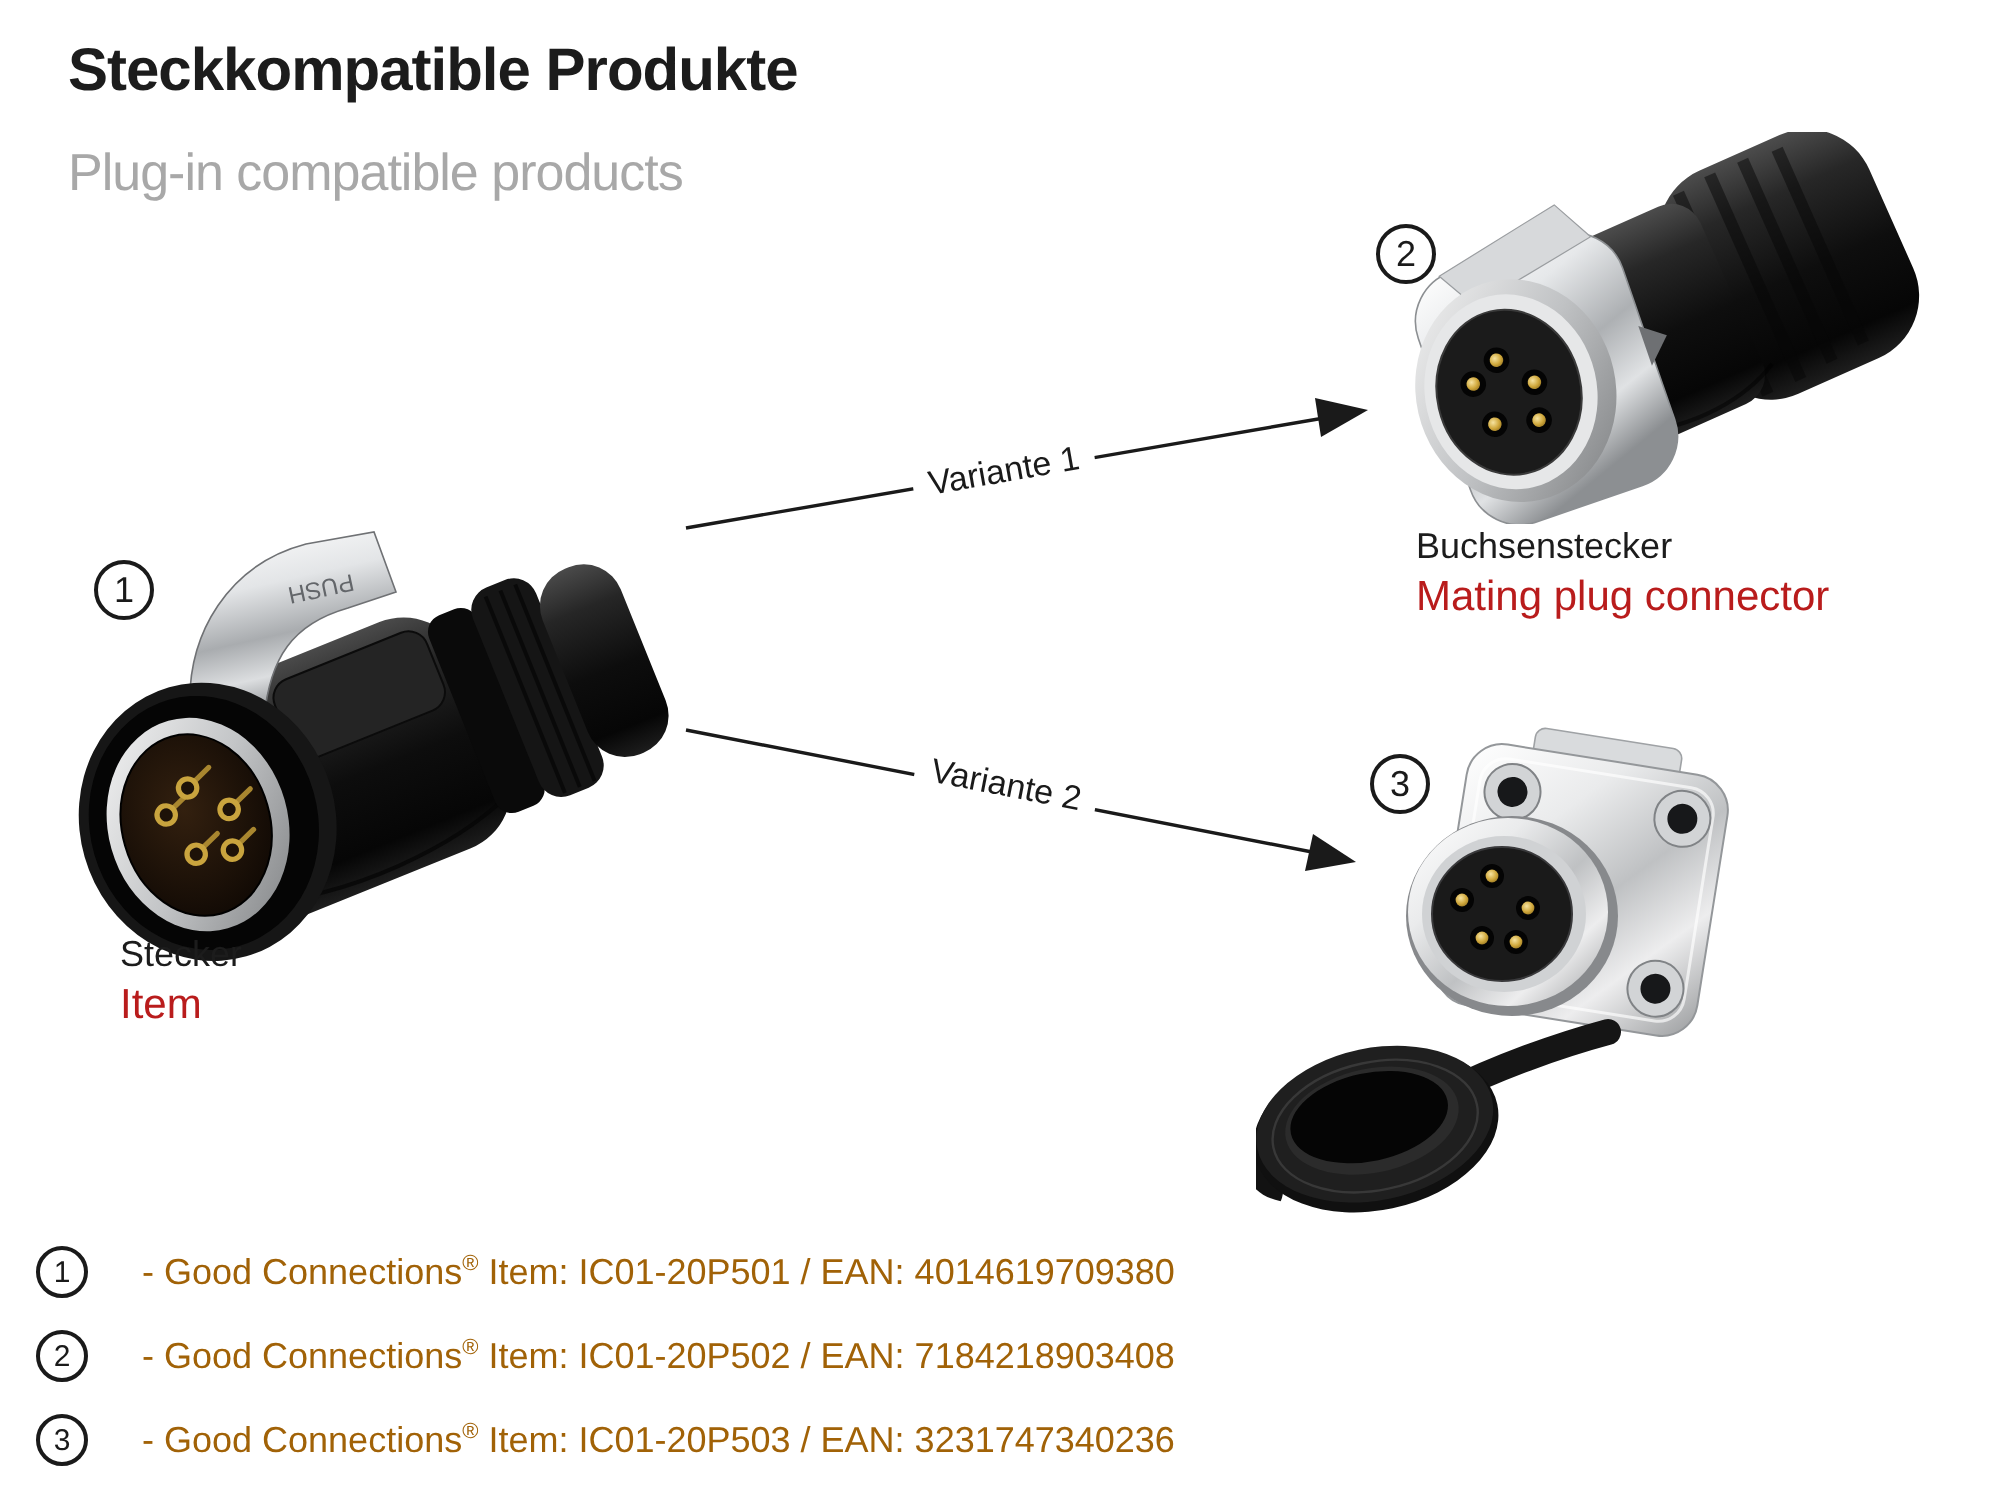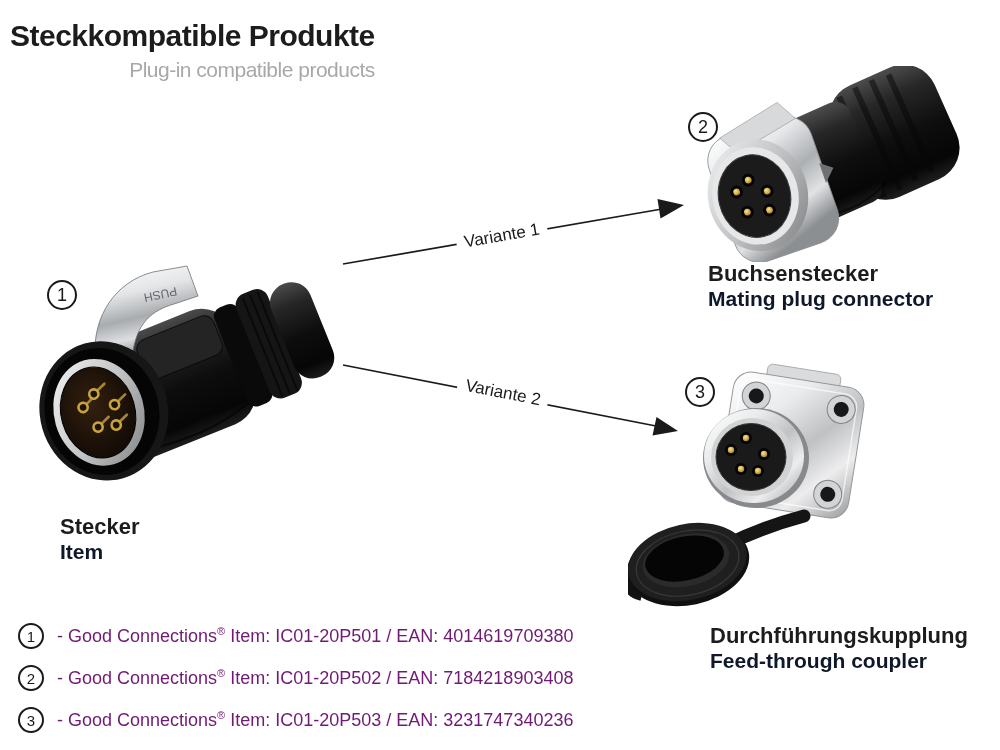--- a/index.html
+++ b/index.html
@@ -3,52 +3,52 @@
 <meta charset="utf-8">
 <style>
   html,body{margin:0;padding:0;background:#ffffff;}
   .canvas{
     position:relative;width:1000px;height:750px;background:#ffffff;overflow:hidden;
     font-family:"Liberation Sans", sans-serif;color:#1a1a1a;
   }
   .abs{position:absolute;}
   
   .title-de{font-size:30px;font-weight:bold;letter-spacing:-0.5px;line-height:32px;margin:0;color:#1c1c1c;}
-  .title-en{font-size:21px;font-weight:normal;letter-spacing:-0.5px;line-height:32px;margin:2px 0 0 0;color:#a8a8a8;}
+  .title-en{font-size:26px;font-weight:normal;letter-spacing:-0.5px;line-height:32px;margin:18px 0 0 0;color:#a8a8a8;}
   
   .badge{
     width:30px;height:30px;border:2.4px solid #1a1a1a;border-radius:50%;
     display:flex;align-items:center;justify-content:center;
     font-size:18px;font-weight:normal;background:#fff;box-sizing:border-box;
   }
   .legend-badge{
     width:26px;height:26px;border:2px solid #1a1a1a;border-radius:50%;
     display:flex;align-items:center;justify-content:center;
     font-size:15px;background:#fff;box-sizing:border-box;flex:0 0 26px;
   }
   
-  .caption .de{font-size:22px;font-weight:bold;line-height:25px;color:#1c1c1c;}
-  .caption .en{font-size:21px;font-weight:bold;line-height:25px;color:#0f172a;}
+  .caption .de{font-size:18px;font-weight:normal;line-height:25px;color:#1c1c1c;}
+  .caption .en{font-size:21px;font-weight:normal;line-height:25px;color:#b91c1c;}
   
   .arrow-label{
     position:absolute;background:#ffffff;padding:0 8px;font-size:17px;color:#1a1a1a;
     white-space:nowrap;transform-origin:center;
   }
   
   .legend-row{position:absolute;display:flex;align-items:center;gap:13px;height:26px;}
-  .legend-text{font-size:18px;color:#701a75;white-space:nowrap;}
+  .legend-text{font-size:18px;color:#a16207;white-space:nowrap;margin-left:14px;}
   .legend-text sup{font-size:11px;line-height:0;}
   svg{display:block;}
 </style>
 </head>
 <body>
 
 <div class="canvas">
 
-  <div class="abs" style="left:10px;top:20px;text-align:right;">
+  <div class="abs" style="left:34px;top:20px;">
     <h1 class="title-de">Steckkompatible Produkte</h1>
     <h2 class="title-en">Plug-in compatible products</h2>
   </div>
 
   <svg class="abs" style="left:0;top:0;pointer-events:none;" width="1000" height="750">
     <g>
       <line x1="343" y1="264" x2="662" y2="209" stroke="#1a1a1a" stroke-width="1.7"></line>
       <polygon points="684,205 660.5,218.5 657.5,199" fill="#1a1a1a"></polygon>
     </g>
     <g>
@@ -122,21 +122,21 @@
             <circle cx="59" cy="164" r="4.6"></circle>
           <circle cx="77" cy="167" r="4.6"></circle>
         </g>
       </g>
     </g>
   </svg>
 
   <div class="abs badge" style="left:47px;top:280px;">
     <span>1</span>
   </div>
-  <div class="abs caption" style="left:60px;top:514px;">
+  <div class="abs caption" style="left:60px;top:465px;">
     <div class="de">Stecker</div>
     <div class="en">Item</div>
   </div>
 
   <svg class="abs" style="left:698px;top:66px;" width="268" height="196" viewBox="0 0 268 196">
     <defs>
       <linearGradient id="g2body" x1="0" y1="0" x2="0" y2="1">
         <stop offset="0" stop-color="#4c4c4c"></stop>
           <stop offset="0.22" stop-color="#272727"></stop>
         <stop offset="0.55" stop-color="#0e0e0e"></stop>
@@ -274,24 +274,20 @@
       <ellipse cx="60" cy="212" rx="60" ry="38" fill="#1f1f1f"></ellipse>
       <ellipse cx="60" cy="213" rx="52" ry="32" fill="none" stroke="#383838" stroke-width="1.2"></ellipse>
       <ellipse cx="59" cy="210" rx="44" ry="26" fill="#2b2b2b"></ellipse>
       <ellipse cx="58" cy="208" rx="40" ry="22" fill="#050505"></ellipse>
     </g>
   </svg>
 
   <div class="abs badge" style="left:685px;top:377px;">
     <span>3</span>
   </div>
-  <div class="abs caption" style="left:710px;top:623px;">
-    <div class="de">Durchführungskupplung</div>
-    <div class="en">Feed-through coupler</div>
-  </div>
 
   <div class="legend-row" style="left:18px;top:623px;">
     <div class="legend-badge">
       <span>1</span>
     </div>
     <div class="legend-text"><span>- Good Connections</span><sup>®</sup><span> Item: IC01-20P501 / EAN: 4014619709380</span></div>
   </div>
 
   <div class="legend-row" style="left:18px;top:665px;">
     <div class="legend-badge">

